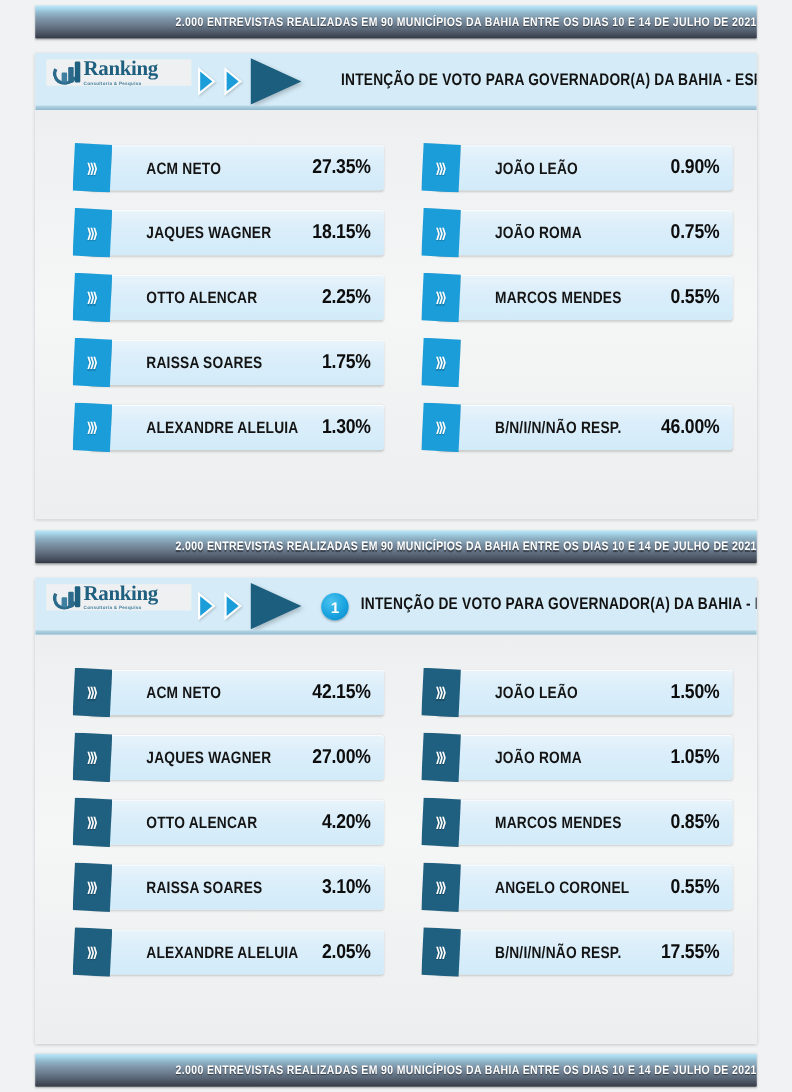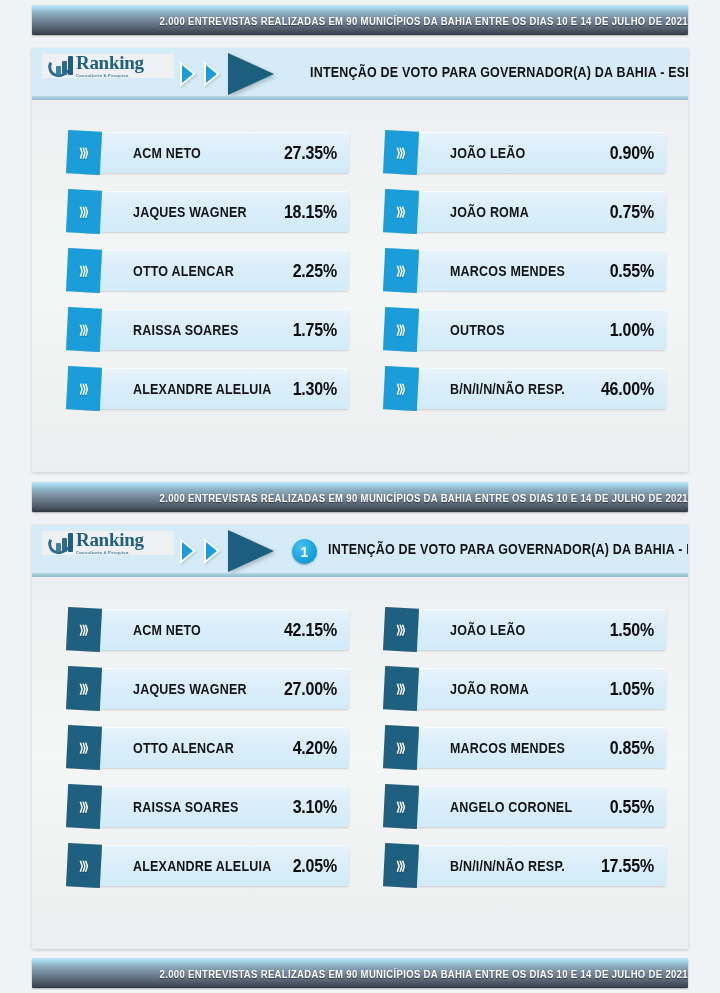--- a/index.html
+++ b/index.html
@@ -382,24 +382,20 @@
         <div class="row-bar">
           <span class="row-name">RAISSA SOARES</span>
           <span class="row-value">1.75%</span>
         </div>
         <div class="row-tab">
           <span class="tab-chevrons">⟩⟩⟩</span>
         </div>
       </div>
 
       <div class="row">
-        <div class="row-bar">
-          <span class="row-name">OUTROS</span>
-          <span class="row-value">1.00%</span>
-        </div>
         <div class="row-tab">
           <span class="tab-chevrons">⟩⟩⟩</span>
         </div>
       </div>
 
       <div class="row">
         <div class="row-bar">
           <span class="row-name">ALEXANDRE ALELUIA</span>
           <span class="row-value">1.30%</span>
         </div>

